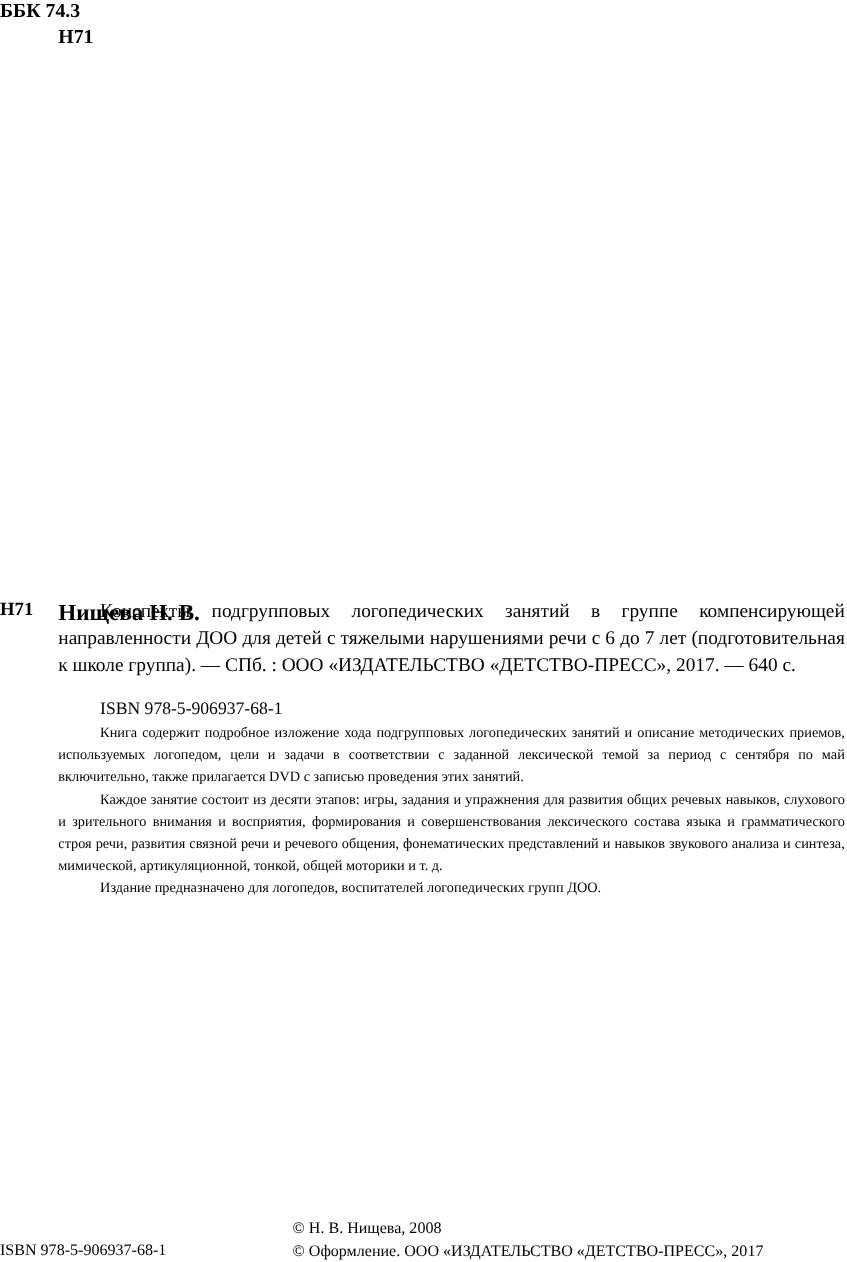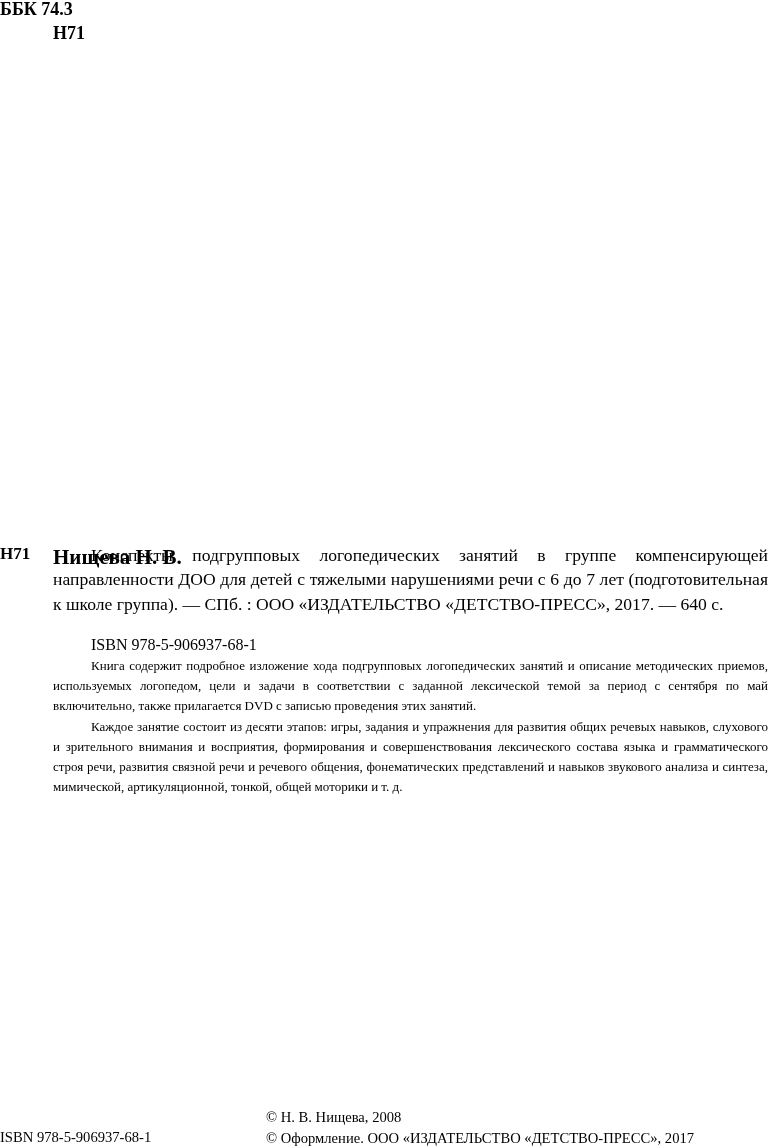--- a/index.html
+++ b/index.html
@@ -54,19 +54,20 @@
 
 <div class="abs title-block">
   <p>Конспекты подгрупповых логопедических занятий в группе компенсирующей направленности ДОО для детей с тяжелыми нарушениями речи с 6 до 7 лет (подготовительная к школе группа). — СПб. : ООО «ИЗДАТЕЛЬСТВО «ДЕТСТВО-ПРЕСС», 2017. — 640 с.</p>
 </div>
 
 <div class="abs isbn-line">ISBN 978-5-906937-68-1</div>
 
 <div class="abs annotation">
   <p>Книга содержит подробное изложение хода подгрупповых логопедических занятий и описание методических приемов, используемых логопедом, цели и задачи в соответствии с заданной лексической темой за период с сентября по май включительно, также прилагается DVD с записью проведения этих занятий.</p>
   <p>Каждое занятие состоит из десяти этапов: игры, задания и упражнения для развития общих речевых навыков, слухового и зрительного внимания и восприятия, формирования и совершенствования лексического состава языка и грамматического строя речи, развития связной речи и речевого общения, фонематических представлений и навыков звукового анализа и синтеза, мимической, артикуляционной, тонкой, общей моторики и т. д.</p>
+  <p>Издание предназначено для логопедов, воспитателей логопедических групп ДОО.</p>
 </div>
 
 <div class="abs footer-isbn">ISBN 978-5-906937-68-1</div>
 <div class="abs footer-copy">
   <div>© Н. В. Нищева, 2008</div>
   <div>© Оформление. ООО «ИЗДАТЕЛЬСТВО «ДЕТСТВО-ПРЕСС», 2017</div>
 </div>
 
 </body></html>

